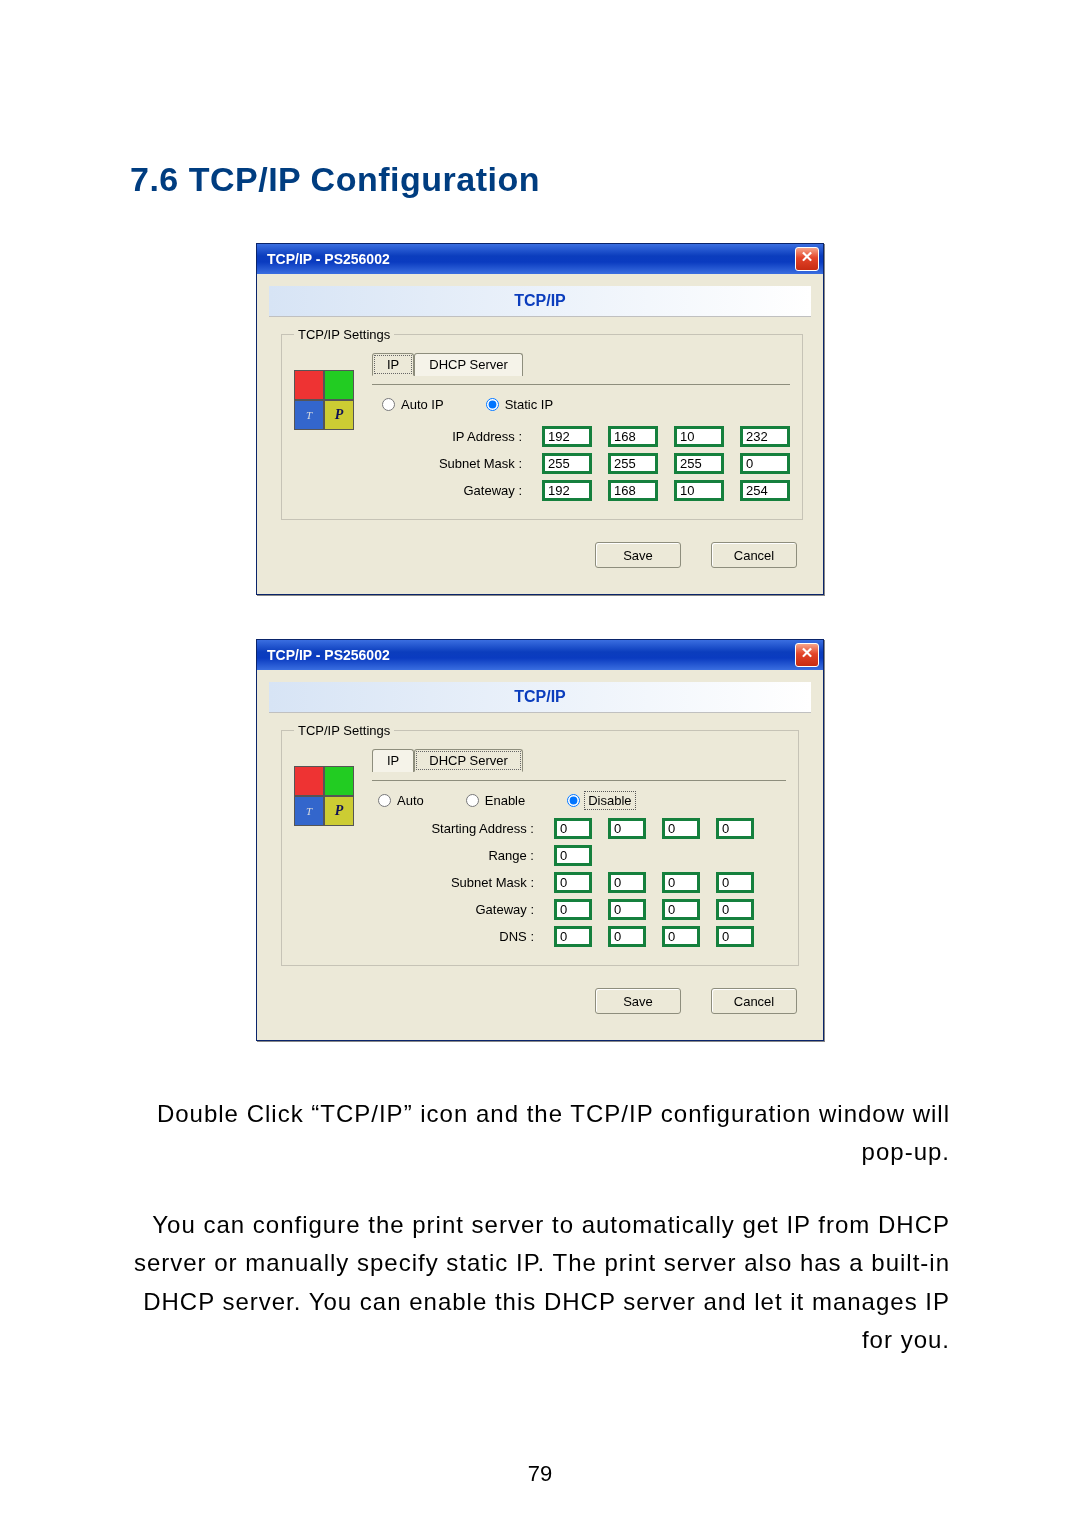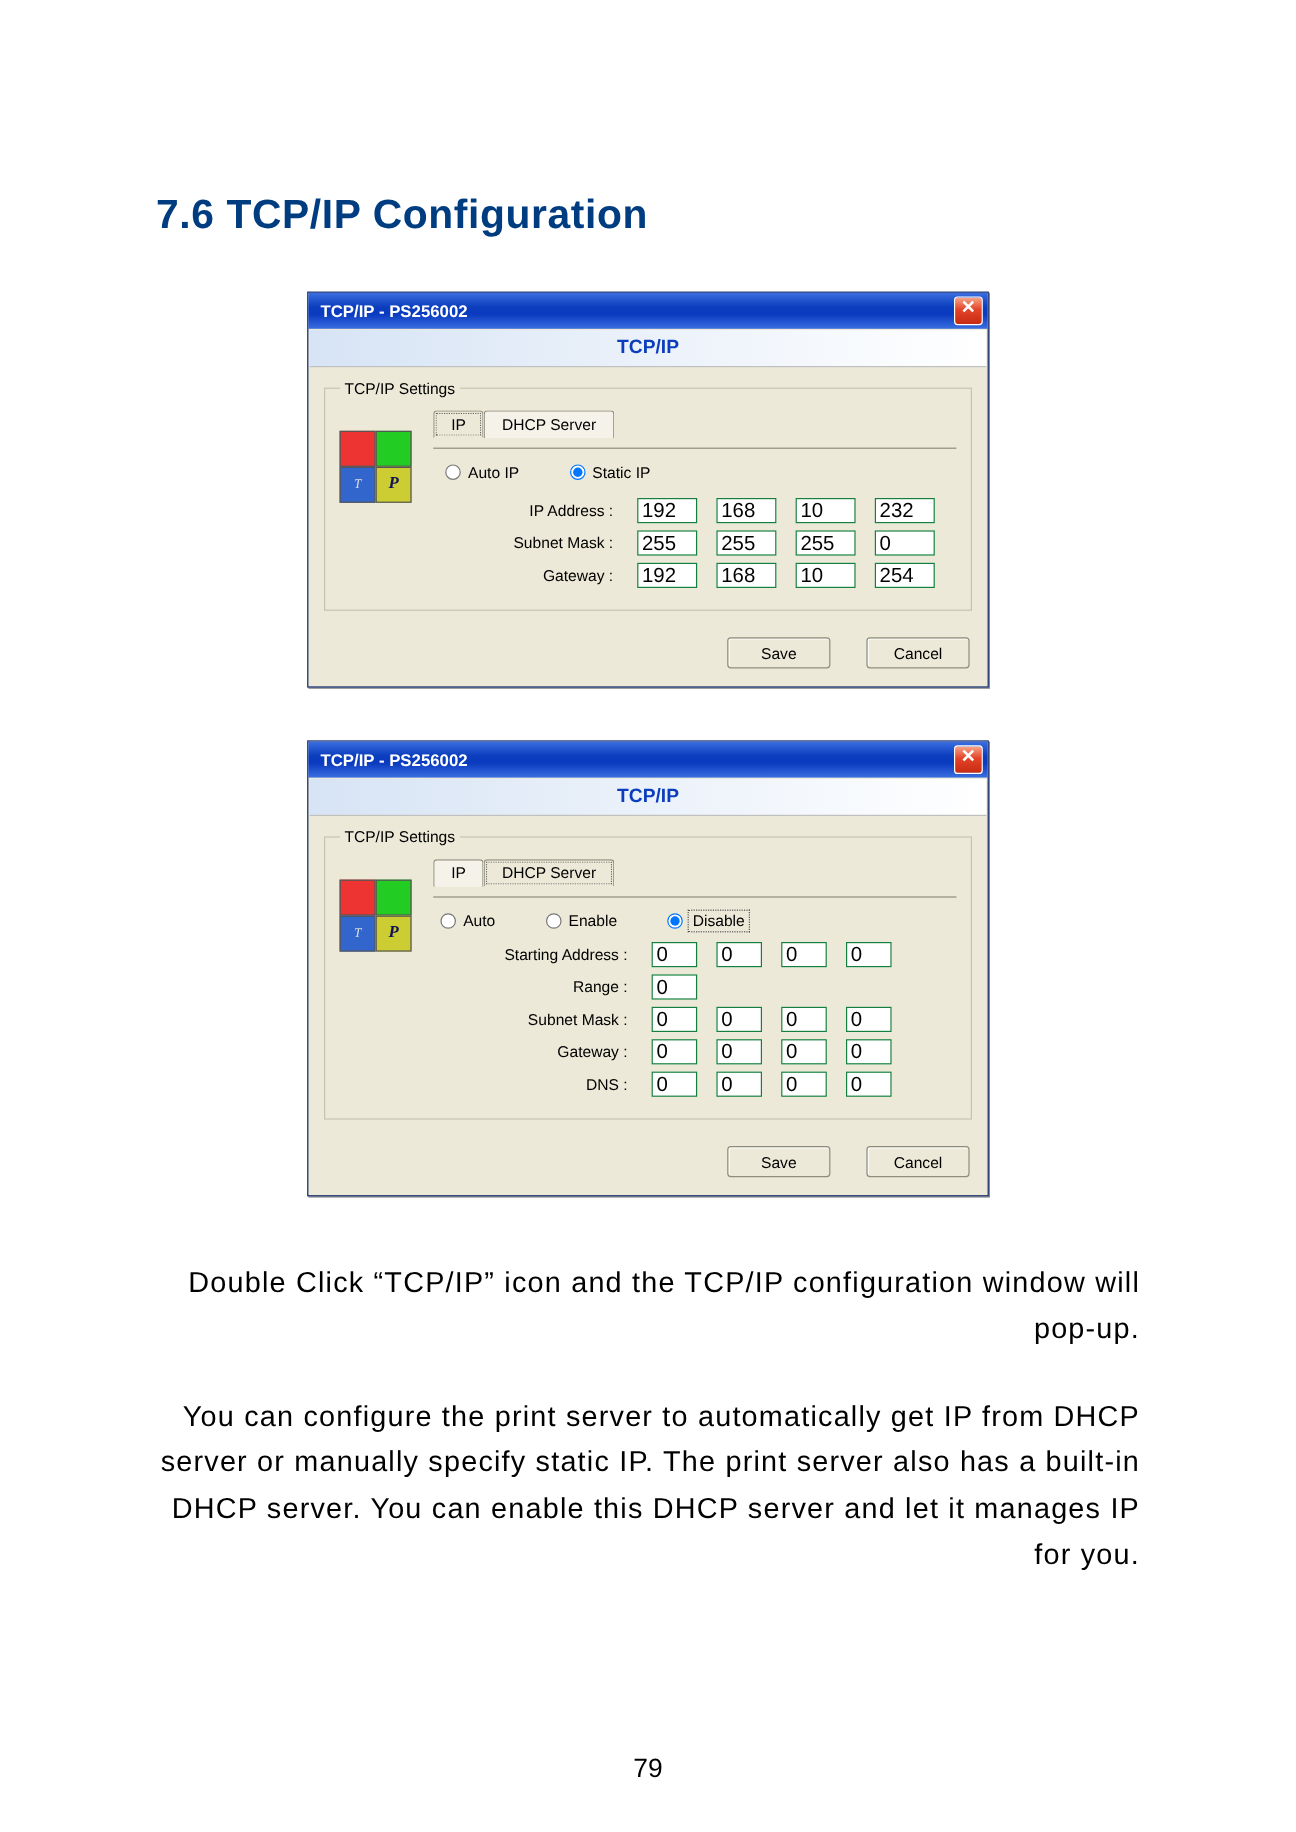--- a/index.html
+++ b/index.html
@@ -57,21 +57,21 @@
     border: 1px solid #fff;
     border-radius: 3px;
     color: #fff;
     font-size: 15px;
     font-weight: bold;
     line-height: 18px;
     text-align: center;
     cursor: pointer;
   }
   .dialog-body {
-    padding: 1px;
+    padding: 12px;
   }
   .header-band {
     background: linear-gradient(to right,#d7e4f5,#fff);
     color: #0b3dbd;
     font-weight: bold;
     text-align: center;
     font-size: 16px;
     padding: 6px 0;
     border-bottom: 1px solid #c0c0c0;
   }
@@ -144,24 +144,24 @@
   }
   .radio-row.short { margin-left: 6px; margin-bottom: 10px;}
   .radio-row label { display:flex; align-items:center; gap:6px; cursor:pointer; }
   .radio-row input { margin:0; }
   .field-grid { display:flex; flex-direction:column; gap:6px; margin-left:30px; }
   .field-grid .row { display:flex; align-items:center; gap:16px; }
   .field-grid .lbl { width:120px; text-align:right; padding-right:4px; }
   .field-grid.dhcp .lbl { width:132px; }
   .oct {
     width:50px; height:21px;
-    border: 1px solid #15803d;
+    border: 3px solid #15803d;
     background:#fff;
     font-family: Tahoma, Arial, sans-serif;
-    font-size:17px;
+    font-size:13px;
     padding: 1px 3px;
     box-sizing: border-box;
   }
   .oct.narrow { width:38px; }
   .button-row {
     display:flex; justify-content:flex-end; gap:30px;
     padding: 10px 14px 14px 0;
   }
   .win-btn {
     min-width: 86px;

